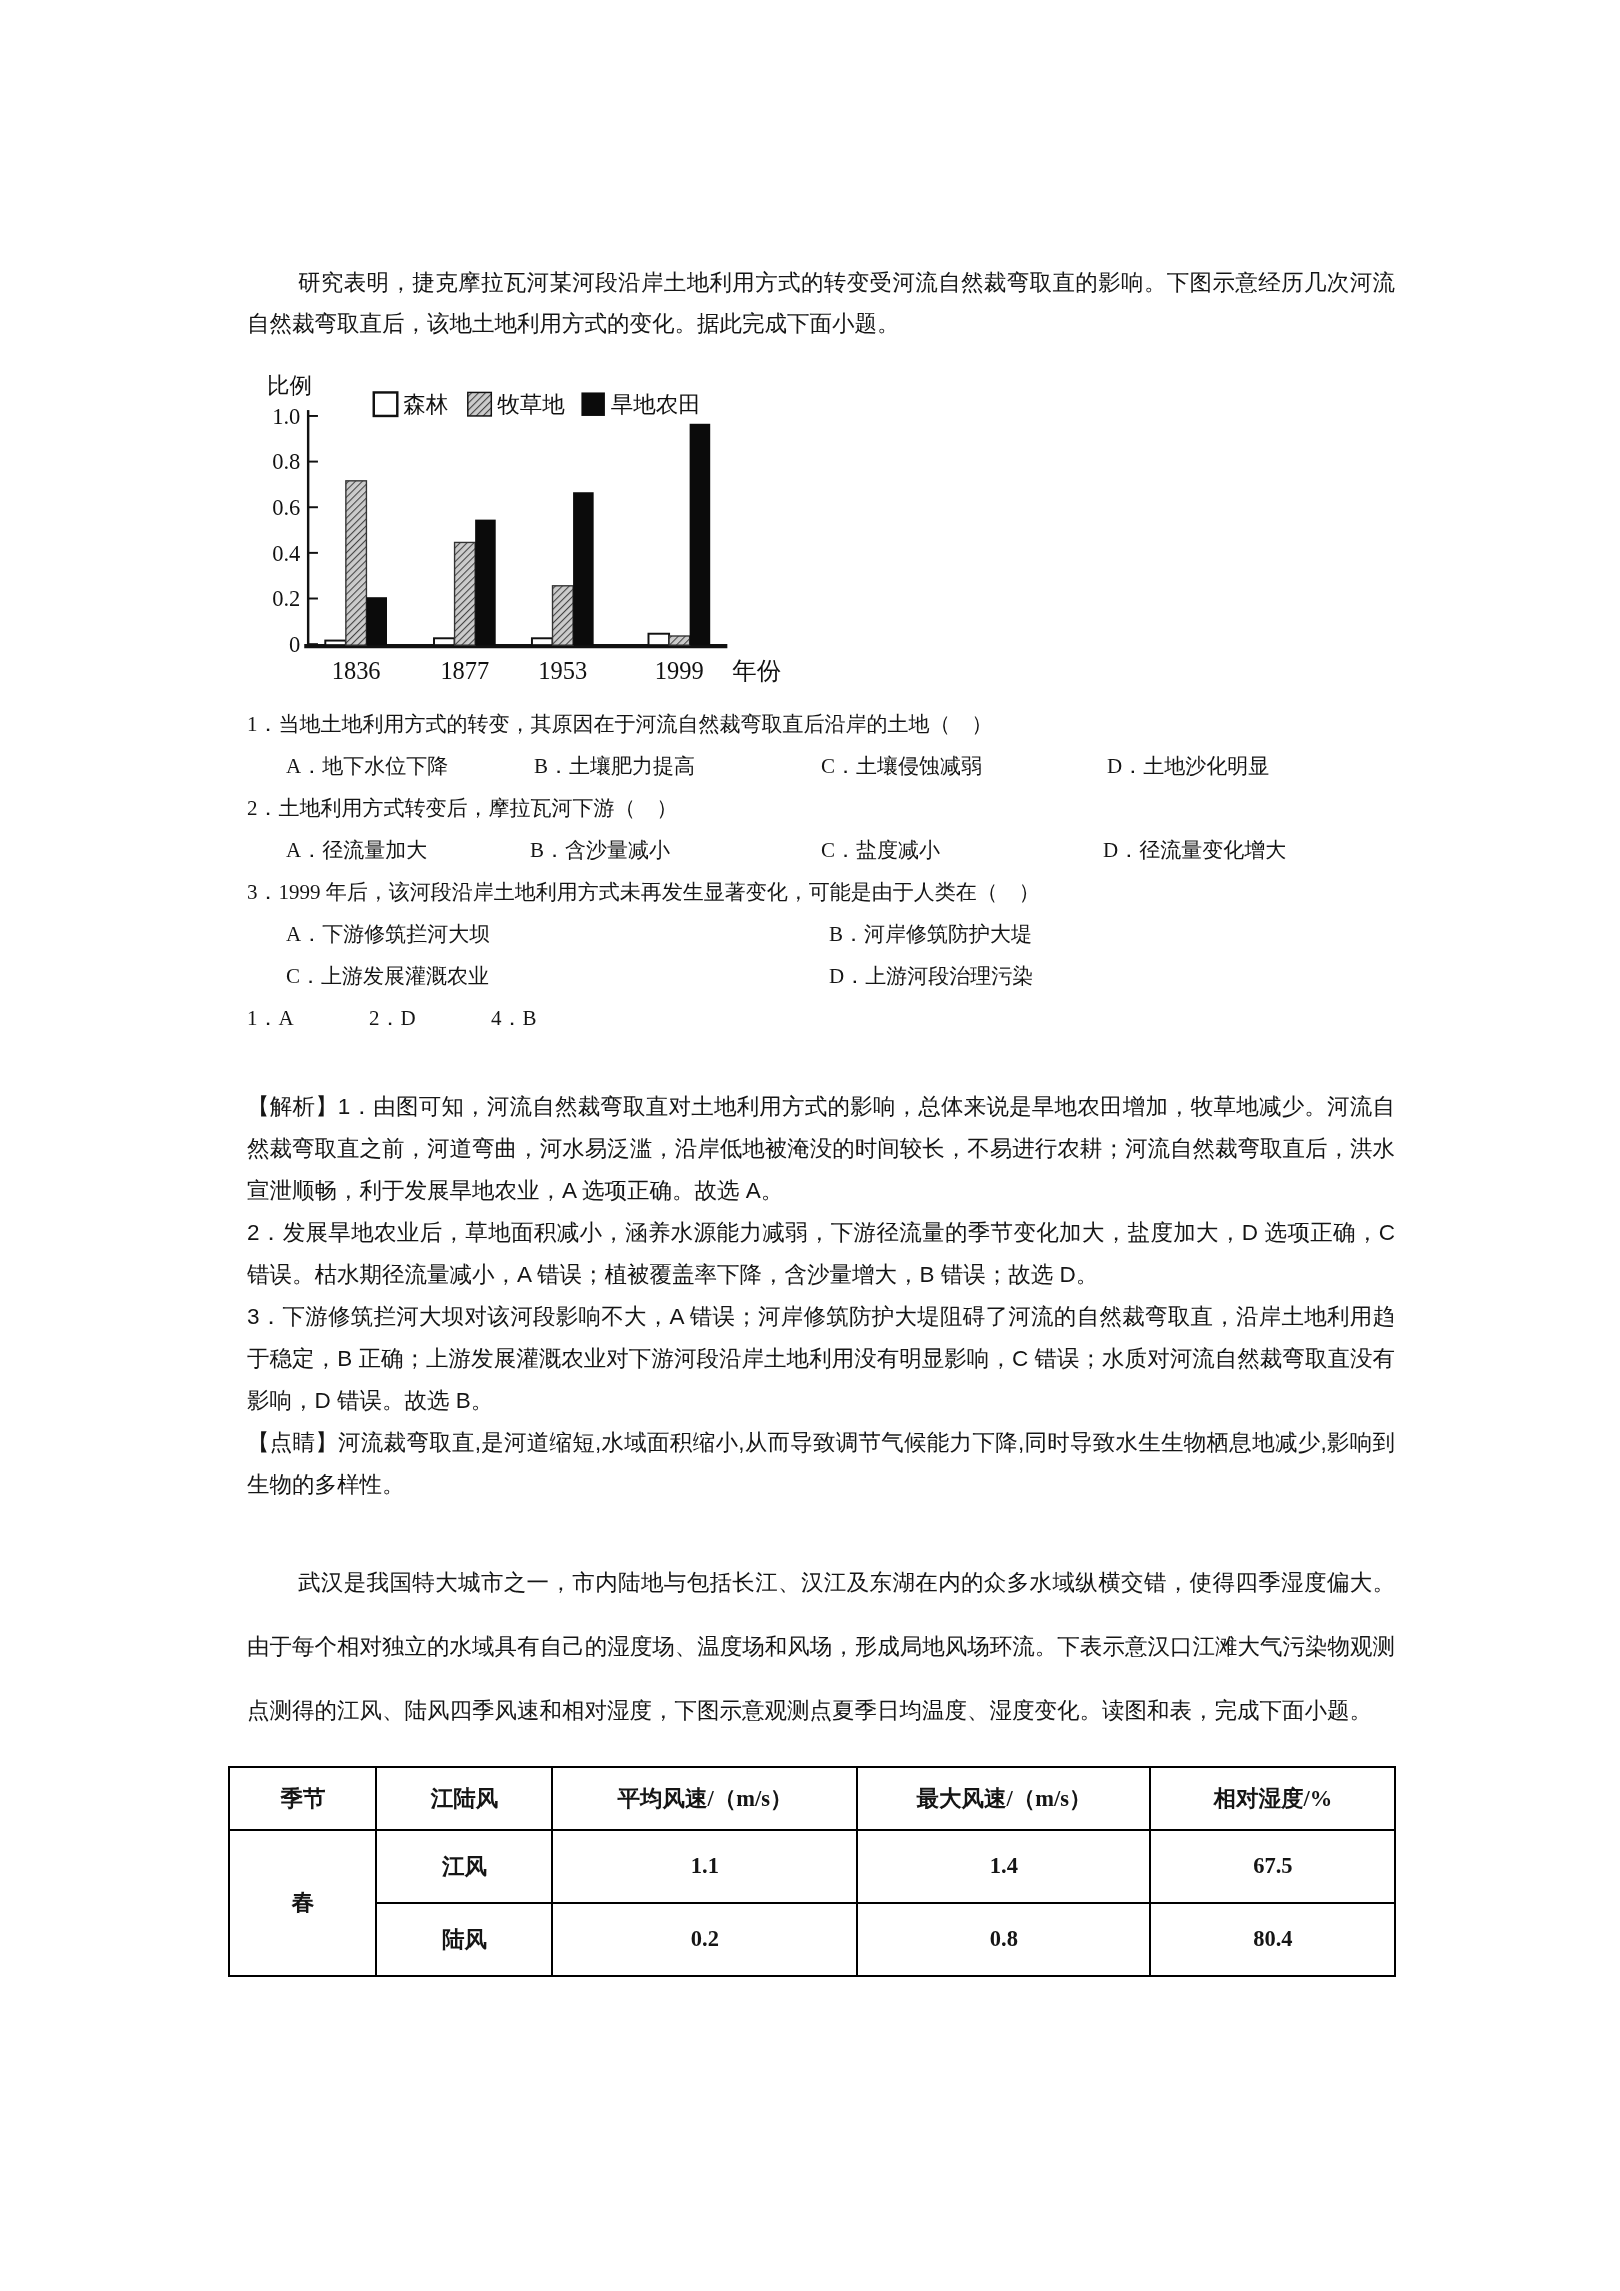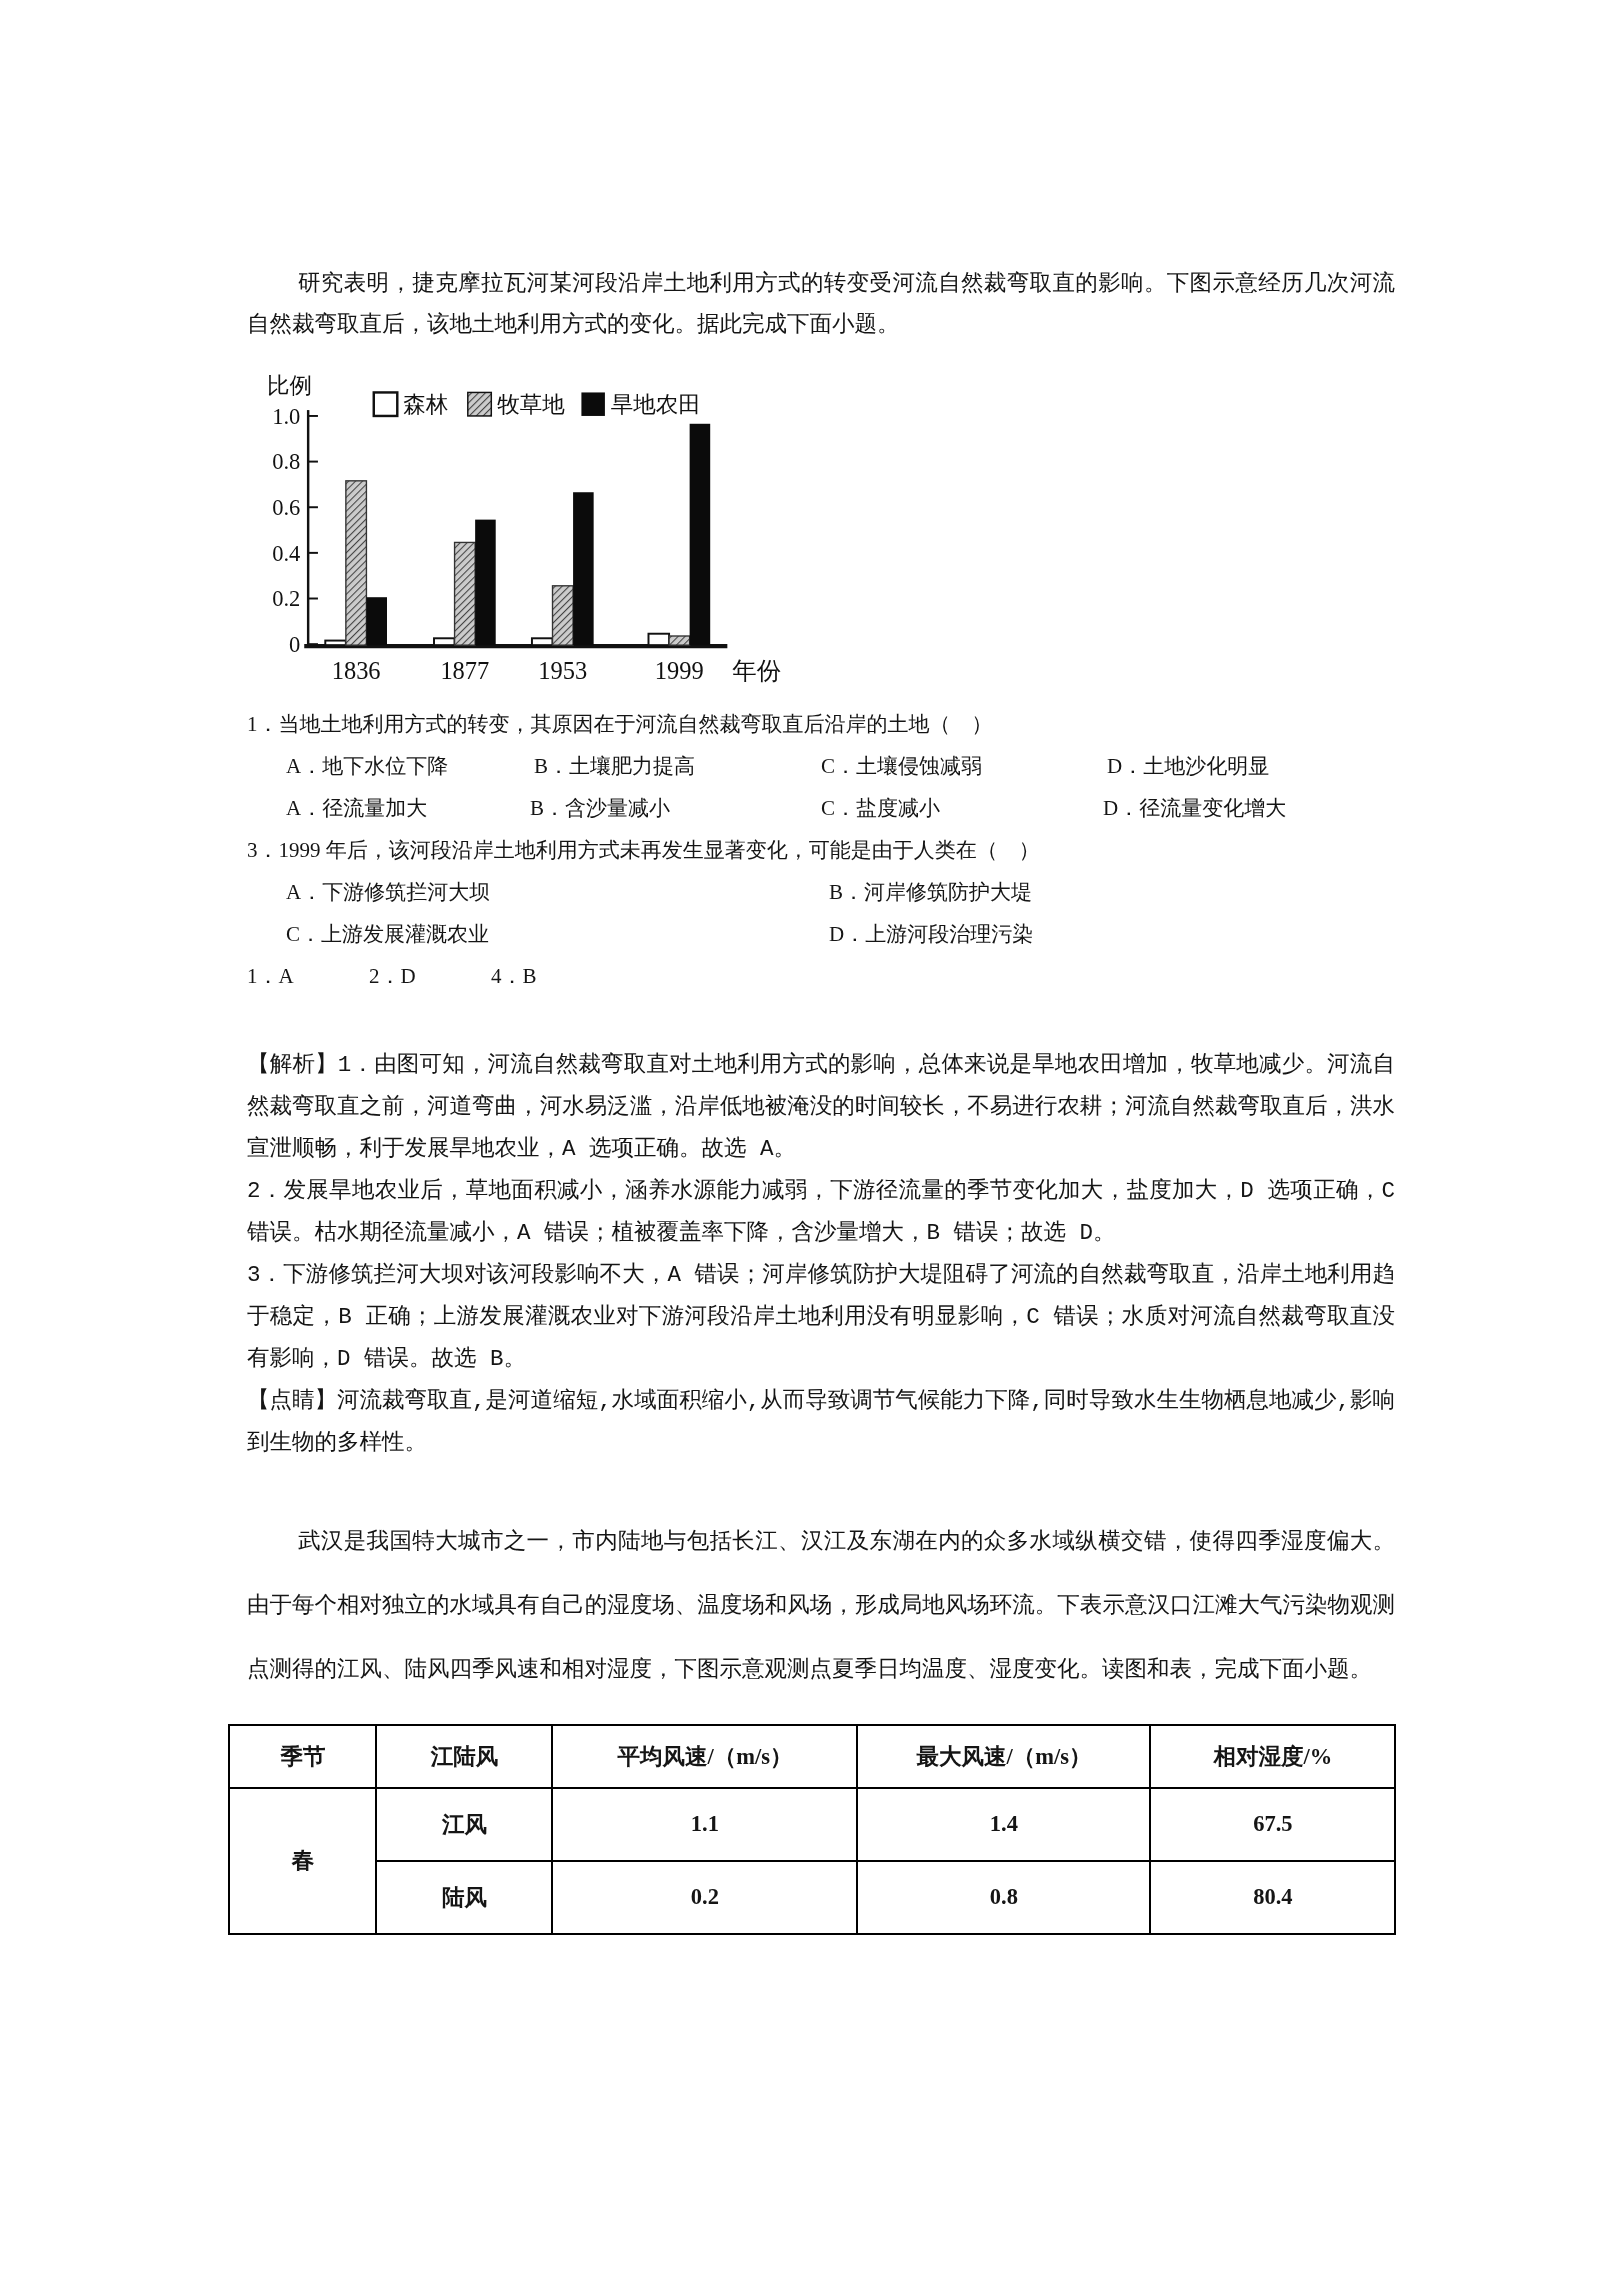--- a/index.html
+++ b/index.html
@@ -12,21 +12,21 @@
     padding:239px 225px 16px 247px;}
   .intro1{font-size:22.5px;line-height:41px;text-indent:51px;text-align:justify;}
   .chart-wrap{margin:7.8px 0 0 7.8px;}
   .qblock{font-size:21px;line-height:42px;}
   .opt-row{padding-left:39px;}
   .opt-row span{display:inline-block;}
   .q1o0{width:248px;} .q1o1{width:287px;} .q1o2{width:286px;}
   .q2o0{width:244px;} .q2o1{width:291px;} .q2o2{width:282px;}
   .q3col{width:543px;}
   .ansrow span{display:inline-block;width:122px;}
-  .analysis{margin-top:47px;font-family:Liberation Mono, monospace;
+  .analysis{margin-top:47px;font-family:Liberation Sans, sans-serif;
     font-size:22.5px;line-height:42px;text-align:justify;}
   .intro2{margin-top:45px;font-size:22.5px;line-height:64px;
     text-indent:51px;text-align:justify;}
   .wind-table{border-collapse:collapse;table-layout:fixed;width:1166px;
     margin:2px 0 0 -18.6px;border:2.9px solid #000;}
   .wind-table th,.wind-table td{border:2px solid #000;text-align:center;
     vertical-align:middle;font-weight:bold;font-size:22.5px;padding:0;
     font-family:"Liberation Serif", serif;}
   .wind-table thead th{height:61px;border-bottom:2.9px solid #000;}
   .wind-table td{height:71px;}
@@ -91,20 +91,21 @@
         <text x="433" y="320" text-anchor="middle" class="c-xlab">1999</text>
         <text x="487" y="320" class="c-xlab">年份</text>
       </svg>
   </div>
 
   <div class="qblock">
     <div>1．当地土地利用方式的转变，其原因在于河流自然裁弯取直后沿岸的土地（　）</div>
     <div class="opt-row">
       <span class="q1o0">A．地下水位下降</span><span class="q1o1">B．土壤肥力提高</span><span class="q1o2">C．土壤侵蚀减弱</span><span>D．土地沙化明显</span>
     </div>
+    <div>2．土地利用方式转变后，摩拉瓦河下游（　）</div>
     <div class="opt-row">
       <span class="q2o0">A．径流量加大</span><span class="q2o1">B．含沙量减小</span><span class="q2o2">C．盐度减小</span><span>D．径流量变化增大</span>
     </div>
     <div>3．1999 年后，该河段沿岸土地利用方式未再发生显著变化，可能是由于人类在（　）</div>
     <div class="opt-row">
       <span class="q3col">A．下游修筑拦河大坝</span><span>B．河岸修筑防护大堤</span>
     </div>
     <div class="opt-row">
       <span class="q3col">C．上游发展灌溉农业</span><span>D．上游河段治理污染</span>
     </div>

